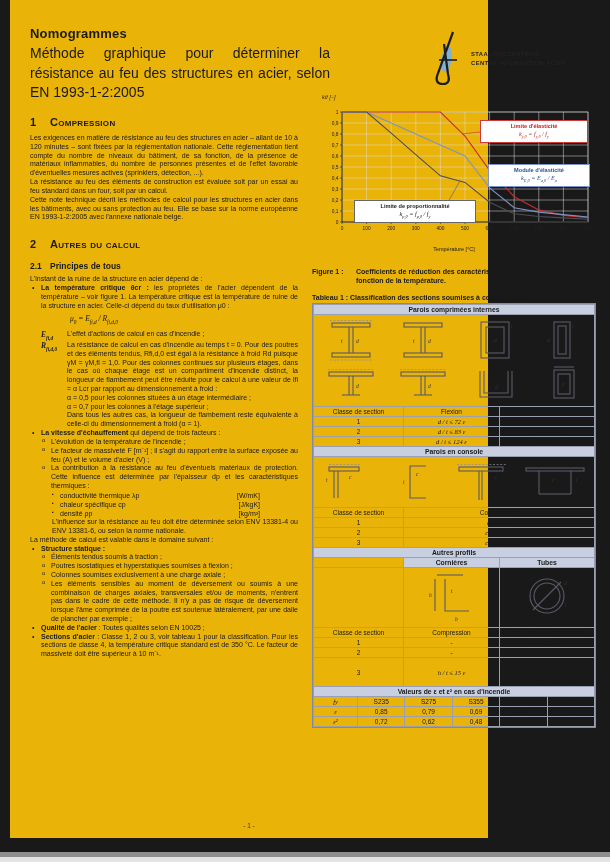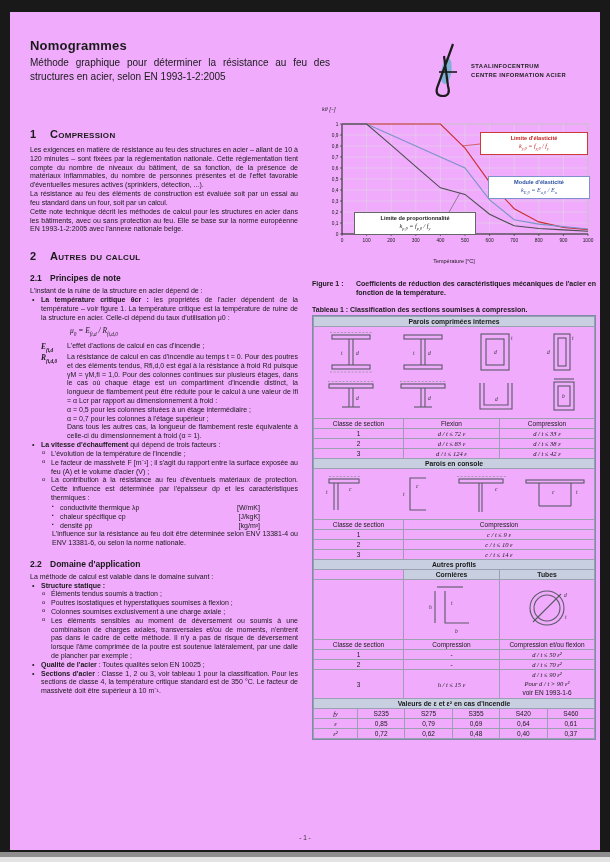--- a/index.html
+++ b/index.html
@@ -1,24 +1,24 @@
 <!DOCTYPE html>
 <html><head>
 <meta charset="utf-8">
 <style>
   html,body{margin:0;padding:0;}
   body{width:610px;height:862px;position:relative;background:#191919;font-family:"Liberation Sans",sans-serif;color:#1a1a1a;overflow:hidden;}
-  .page{position:absolute;left:10px;top:12px;width:590px;height:838px;background:#f0abfc;}
+  .page{position:absolute;left:10px;top:0;width:478px;height:838px;background:#eab308;}
   .bottom-strip{position:absolute;left:0;top:852px;width:610px;height:5px;background:#8e8e8e;}
   .below-strip{position:absolute;left:0;top:857px;width:610px;height:5px;background:#e3e3e3;}
 
   
   .doc-header{position:absolute;left:20px;top:26px;width:552px;height:64px;}
   .doc-title{font-size:13px;font-weight:bold;letter-spacing:.2px;}
-  .doc-subtitle{font-size:10px;line-height:1.4;width:300px;margin-top:3px;text-align:justify;}
+  .doc-subtitle{font-size:14px;line-height:1.4;width:300px;margin-top:3px;text-align:justify;}
   .logo{position:absolute;right:16px;top:4px;display:flex;align-items:center;gap:4px;}
   .logo-text{font-size:5.8px;font-weight:bold;letter-spacing:.4px;color:#222;line-height:1.5;}
 
   
   .cols{position:absolute;left:20px;top:94px;width:566px;display:flex;gap:14px;}
   .leftcol{width:268px;}
   .rightcol{width:284px;}
 
   .h1{font-size:11px;font-weight:bold;margin:16px 0 6px 0;display:flex;}
   .h1 .num{width:20px;}
@@ -106,21 +106,21 @@
       <p class="body">La résistance au feu des éléments de construction est évaluée soit par un essai au feu standard dans un four, soit par un calcul.</p>
       <p class="body">Cette note technique décrit les méthodes de calcul pour les structures en acier dans les bâtiments, avec ou sans protection au feu. Elle se base sur la norme européenne EN 1993-1-2:2005 avec l'annexe nationale belge.</p>
 
       <div class="h1">
         <span class="num">2</span>
         <span class="sc">Autres du calcul</span>
       </div>
 
       <div class="h2">
         <span class="num">2.1</span>
-        <span>Principes de note</span>
+        <span>Principes de tous</span>
       </div>
       <p class="body">L'instant de la ruine de la structure en acier dépend de :</p>
       <div class="l1"><span class="bold">La température critique θcr :</span><span> les propriétés de l'acier dépendent de la température – voir figure 1. La température critique est la température de ruine de la structure en acier. Celle-ci dépend du taux d'utilisation μ0 :</span></div>
       <div class="formula"><span>μ</span><sub>0</sub><span> = E</span><sub>fi,d</sub><span> / R</span><sub>fi,d,0</sub></div>
       <div class="defrow">
         <span class="defterm"><span>E</span><sub>fi,d</sub></span>
         <span class="deftext">L'effet d'actions de calcul en cas d'incendie ;</span>
       </div>
       <div class="defrow">
         <span class="defterm"><span>R</span><sub>fi,d,0</sub></span>
@@ -140,24 +140,20 @@
       <div class="l3">
           <span>chaleur spécifique cp</span>
           <span class="unit">[J/kgK]</span>
         </div>
       <div class="l3">
           <span>densité ρp</span>
           <span class="unit">[kg/m³]</span>
         </div>
       <div class="indent1">L'influence sur la résistance au feu doit être déterminée selon ENV 13381-4 ou ENV 13381-6, ou selon la norme nationale.</div>
 
-      <div class="h2">
-        <span class="num">2.2</span>
-        <span>Domaine d'application</span>
-      </div>
       <p class="body">La méthode de calcul est valable dans le domaine suivant :</p>
       <div class="l1"><span class="bold">Structure statique :</span></div>
       <div class="l2">Éléments tendus soumis à traction ;</div>
       <div class="l2">Poutres isostatiques et hyperstatiques soumises à flexion ;</div>
       <div class="l2">Colonnes soumises exclusivement à une charge axiale ;</div>
       <div class="l2">Les éléments sensibles au moment de déversement ou soumis à une combinaison de charges axiales, transversales et/ou de moments, n'entrent pas dans le cadre de cette méthode. Il n'y a pas de risque de déversement lorsque l'âme comprimée de la poutre est soutenue latéralement, par une dalle de plancher par exemple ;</div>
       <div class="l1"><span class="bold">Qualité de l'acier</span><span> : Toutes qualités selon EN 10025 ;</span></div>
       <div class="l1"><span class="bold">Sections d'acier</span><span> : Classe 1, 2 ou 3, voir tableau 1 pour la classification. Pour les sections de classe 4, la température critique standard est de 350 °C. Le facteur de massiveté doit être supérieur à 10 m⁻¹.</span></div>
     </div>
 

